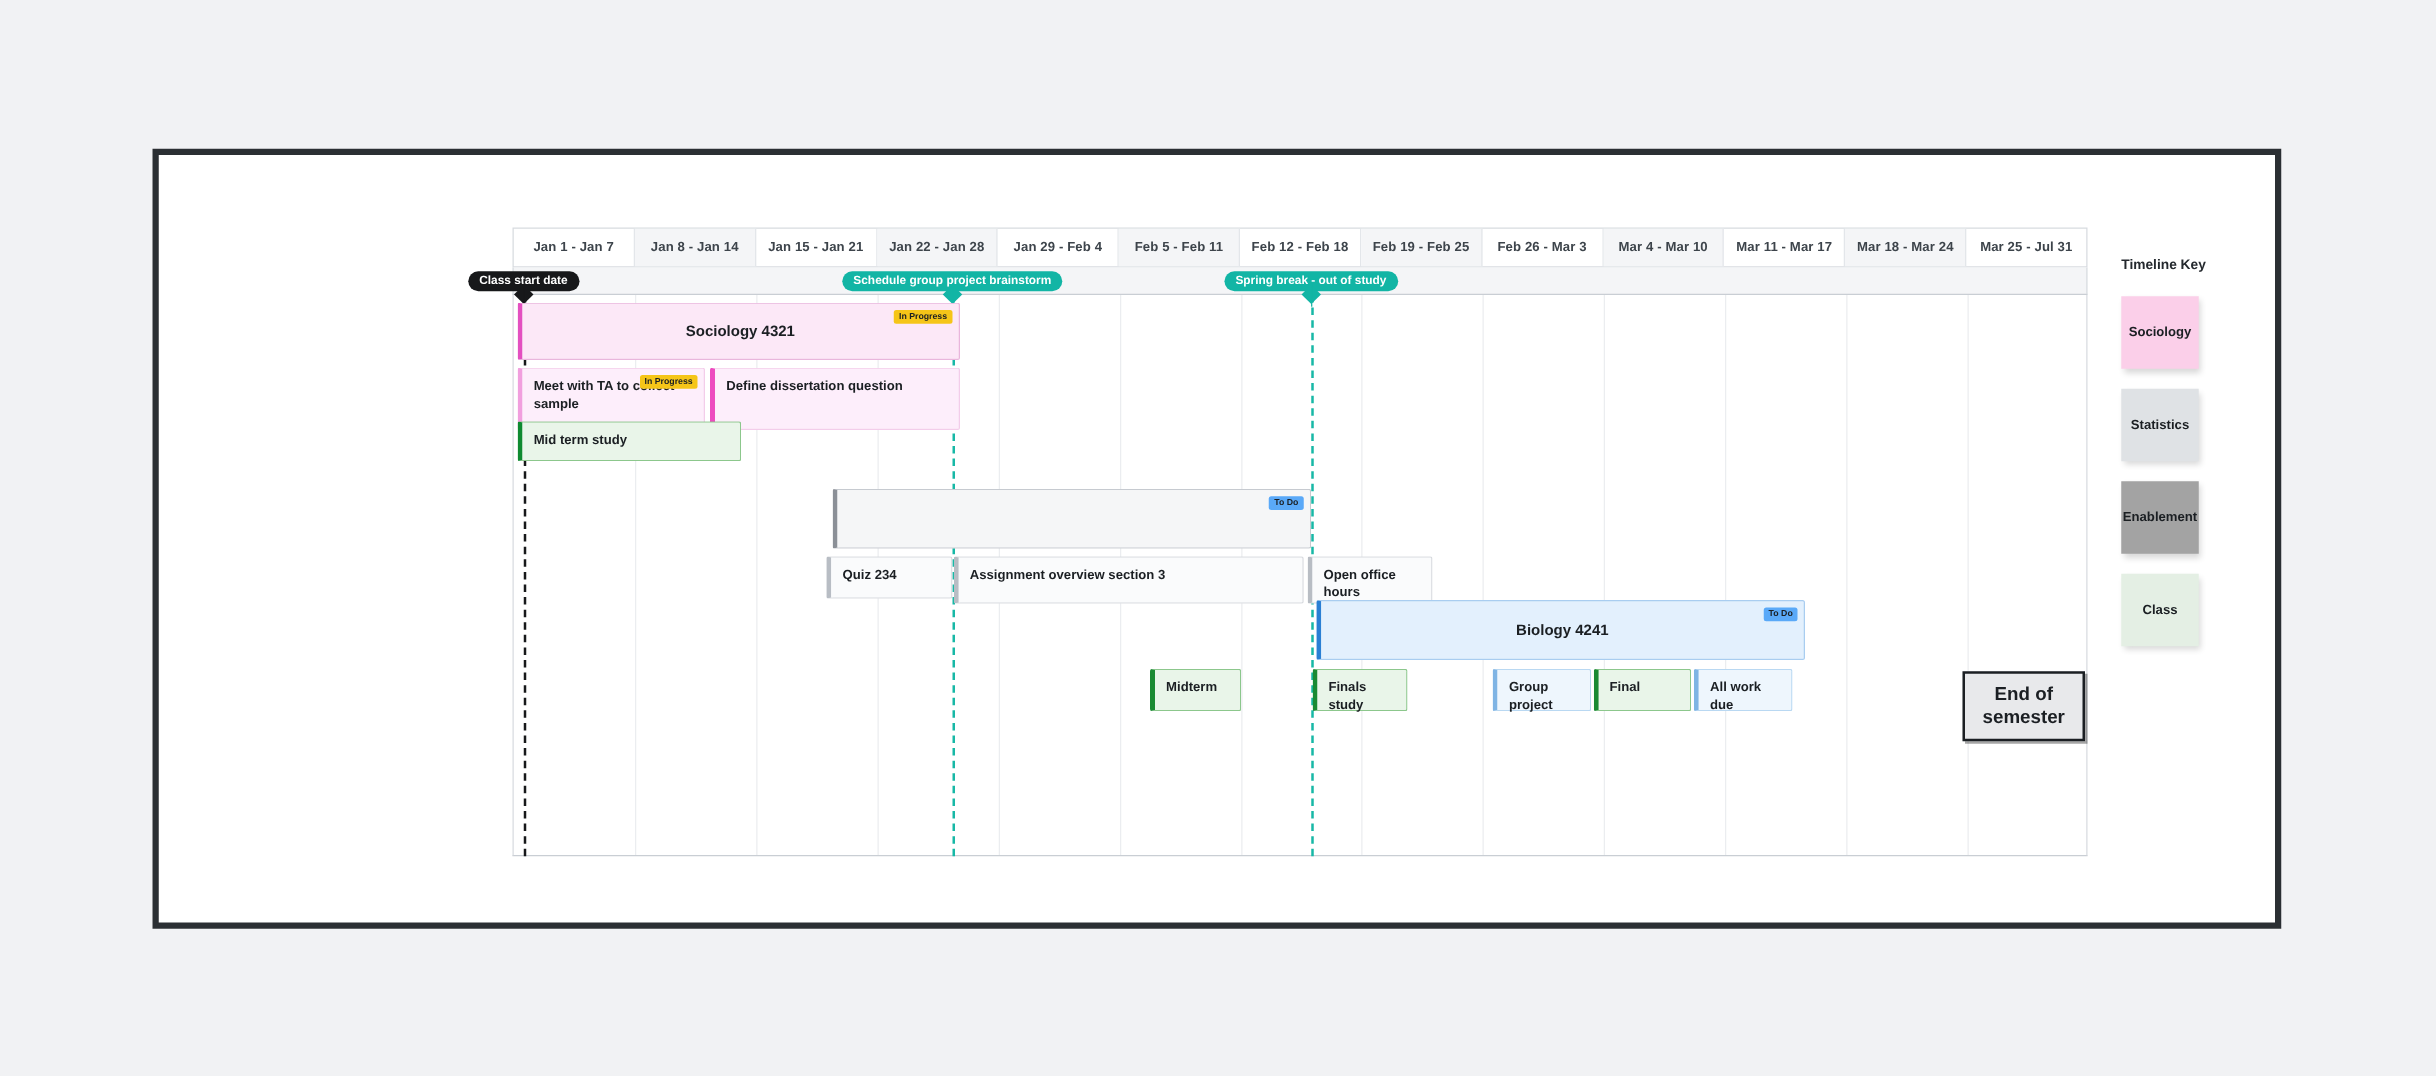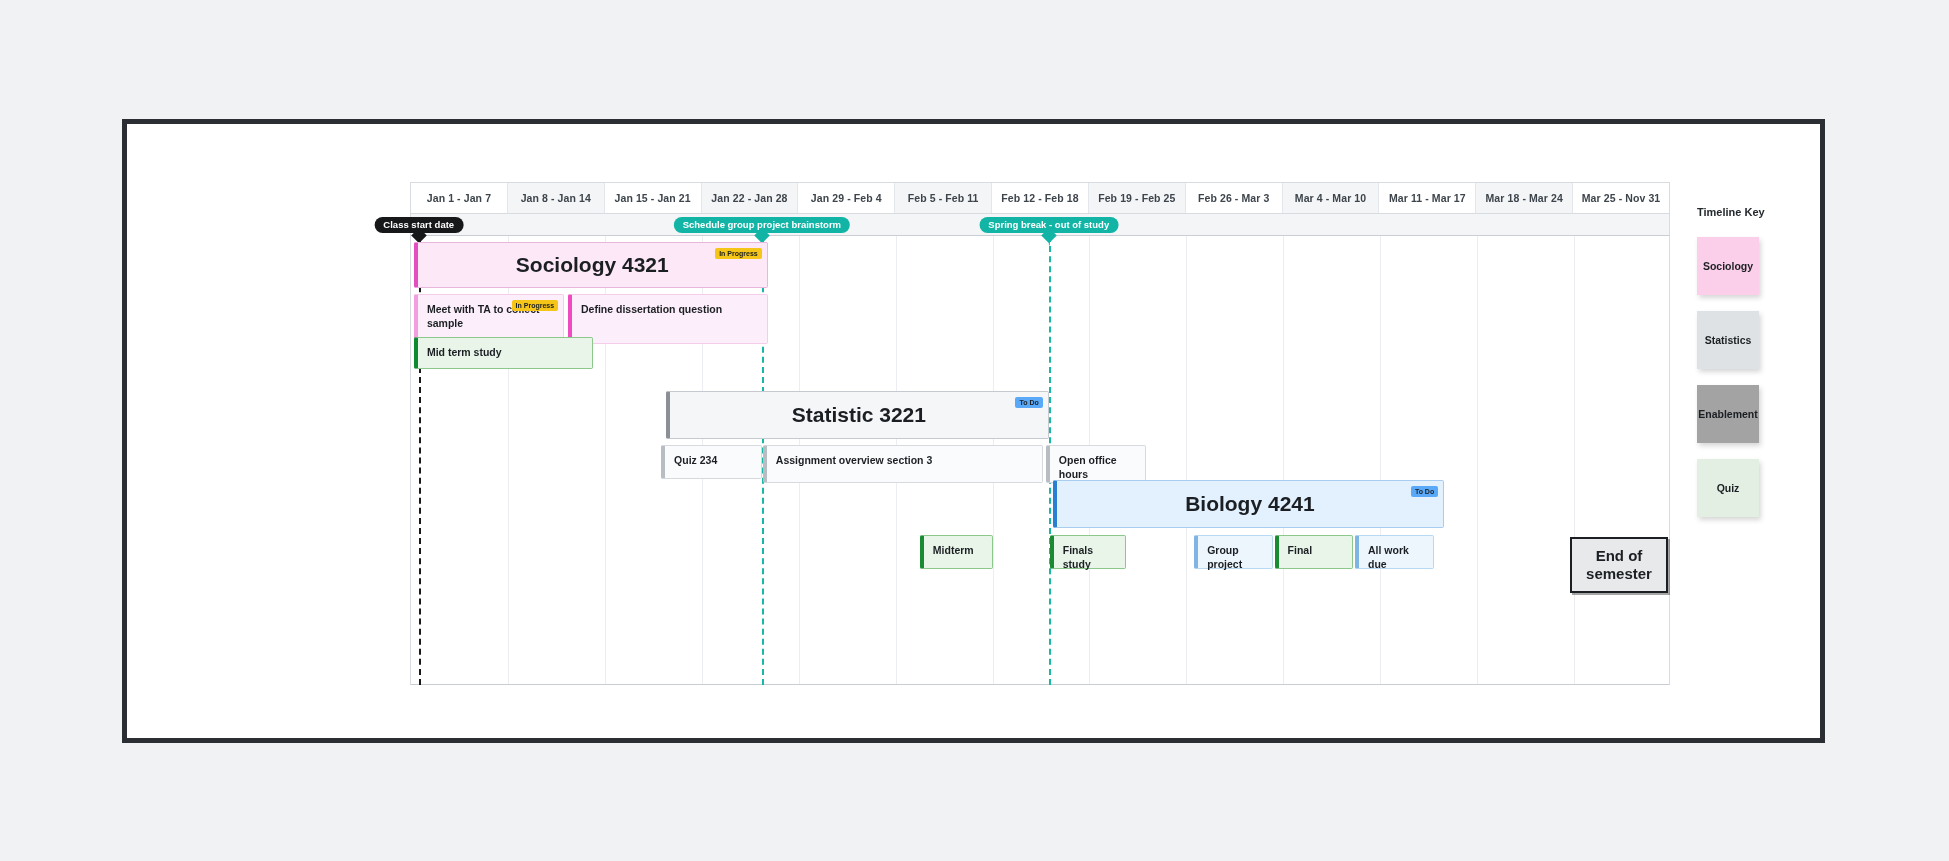--- a/index.html
+++ b/index.html
@@ -149,21 +149,21 @@
     box-sizing: border-box;
     z-index: 5;
     border-radius: 2px;
   }
   .bar-title {
     position: absolute;
     left: 0; right: 0;
     top: 50%;
     transform: translateY(-50%);
     text-align: center;
-    font-size: 21px;
+    font-size: 12px;
     font-weight: 700;
     color: #1b1f23;
   }
   .bar-label {
     position: absolute;
     left: 9px;
     top: 8px;
     right: 6px;
     font-size: 10.5px;
     font-weight: 700;
@@ -252,21 +252,21 @@
       <div class="week-cell">Jan 15 - Jan 21</div>
       <div class="week-cell alt">Jan 22 - Jan 28</div>
       <div class="week-cell">Jan 29 - Feb 4</div>
       <div class="week-cell alt">Feb 5 - Feb 11</div>
       <div class="week-cell">Feb 12 - Feb 18</div>
       <div class="week-cell alt">Feb 19 - Feb 25</div>
       <div class="week-cell">Feb 26 - Mar 3</div>
       <div class="week-cell alt">Mar 4 - Mar 10</div>
       <div class="week-cell">Mar 11 - Mar 17</div>
       <div class="week-cell alt">Mar 18 - Mar 24</div>
-      <div class="week-cell">Mar 25 - Nov 31</div>
+      <div class="week-cell">Mar 25 - Jul 31</div>
     </div>
 
   <div id="milestone-band">
       <div class="milestone-pill" style="left: 7.75385px; background: rgb(23, 24, 26);">Class start date</div>
       <div class="milestone-pill" style="left: 350.862px; background: rgb(18, 181, 165);">Schedule group project brainstorm</div>
       <div class="milestone-pill" style="left: 637.754px; background: rgb(18, 181, 165);">Spring break - out of study</div>
     </div>
 
   <div id="grid-body">
       <div class="grid-col" style="left: 96.9231px;"></div>
@@ -295,21 +295,20 @@
         <div class="bar-label">Meet with TA to collect sample</div>
         <div class="badge" style="background: rgb(245, 197, 24);">In Progress</div>
       </div>
       <div class="bar" style="left: 157.015px; width: 199.662px; top: 58px; height: 50px; background: rgb(253, 238, 251); border-width: 1px 1px 1px 4px; border-style: solid; border-color: rgb(243, 205, 234) rgb(243, 205, 234) rgb(243, 205, 234) rgb(237, 75, 191); border-image: initial;">
         <div class="bar-label">Define dissertation question</div>
       </div>
       <div class="bar" style="left: 2.90769px; width: 179.308px; top: 101px; height: 32px; background: rgb(233, 245, 233); border-width: 1px 1px 1px 4px; border-style: solid; border-color: rgb(140, 199, 140) rgb(140, 199, 140) rgb(140, 199, 140) rgb(14, 138, 48); border-image: initial;">
         <div class="bar-label">Mid term study</div>
       </div>
       <div class="bar" style="left: 254.908px; width: 382.846px; top: 155px; height: 48px; background: rgb(245, 246, 247); border-width: 1px 1px 1px 4px; border-style: solid; border-color: rgb(198, 202, 208) rgb(198, 202, 208) rgb(198, 202, 208) rgb(139, 144, 151); border-image: initial;">
-        <div class="bar-title">Statistic 3221</div>
         <div class="badge" style="background: rgb(90, 169, 248);">To Do</div>
       </div>
       <div class="bar" style="left: 250.062px; width: 100.8px; top: 209px; height: 34px; background: rgb(250, 251, 252); border-width: 1px 1px 1px 4px; border-style: solid; border-color: rgb(214, 217, 222) rgb(214, 217, 222) rgb(214, 217, 222) rgb(184, 189, 196); border-image: initial;">
         <div class="bar-label">Quiz 234</div>
       </div>
       <div class="bar" style="left: 351.831px; width: 280.108px; top: 209px; height: 38px; background: rgb(250, 251, 252); border-width: 1px 1px 1px 4px; border-style: solid; border-color: rgb(214, 217, 222) rgb(214, 217, 222) rgb(214, 217, 222) rgb(184, 189, 196); border-image: initial;">
         <div class="bar-label">Assignment overview section 3</div>
       </div>
       <div class="bar" style="left: 634.846px; width: 99.8308px; top: 209px; height: 38px; background: rgb(250, 251, 252); border-width: 1px 1px 1px 4px; border-style: solid; border-color: rgb(214, 217, 222) rgb(214, 217, 222) rgb(214, 217, 222) rgb(184, 189, 196); border-image: initial;">
         <div class="bar-label">Open office hours</div>
@@ -346,16 +345,16 @@
       <div class="sticky" style="background: rgb(251, 207, 233);">
         <span>Sociology</span>
       </div>
       <div class="sticky" style="background: rgb(223, 226, 229);">
         <span>Statistics</span>
       </div>
       <div class="sticky" style="background: #a3a3a3;">
         <span>Enablement</span>
       </div>
       <div class="sticky" style="background: rgb(228, 239, 228);">
-        <span>Quiz</span>
+        <span>Class</span>
       </div>
     </div>
 </div>
 
 </body></html>

